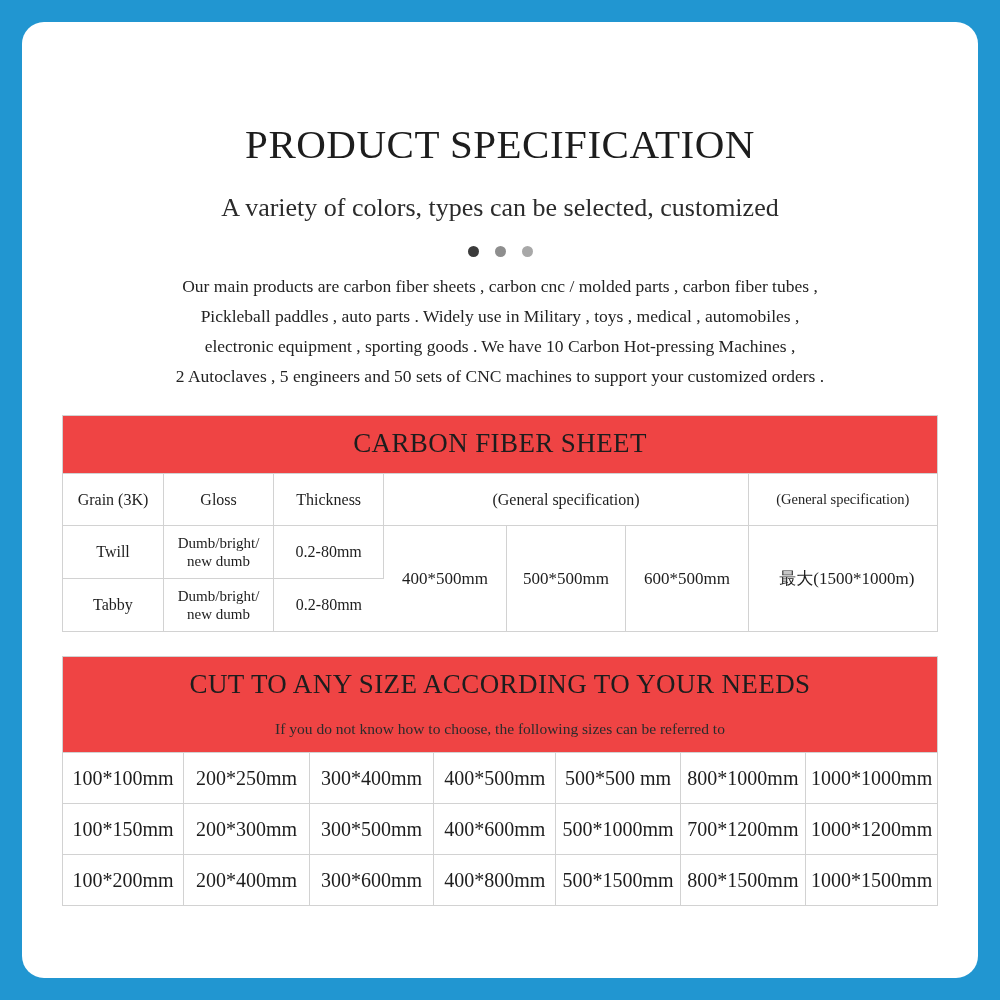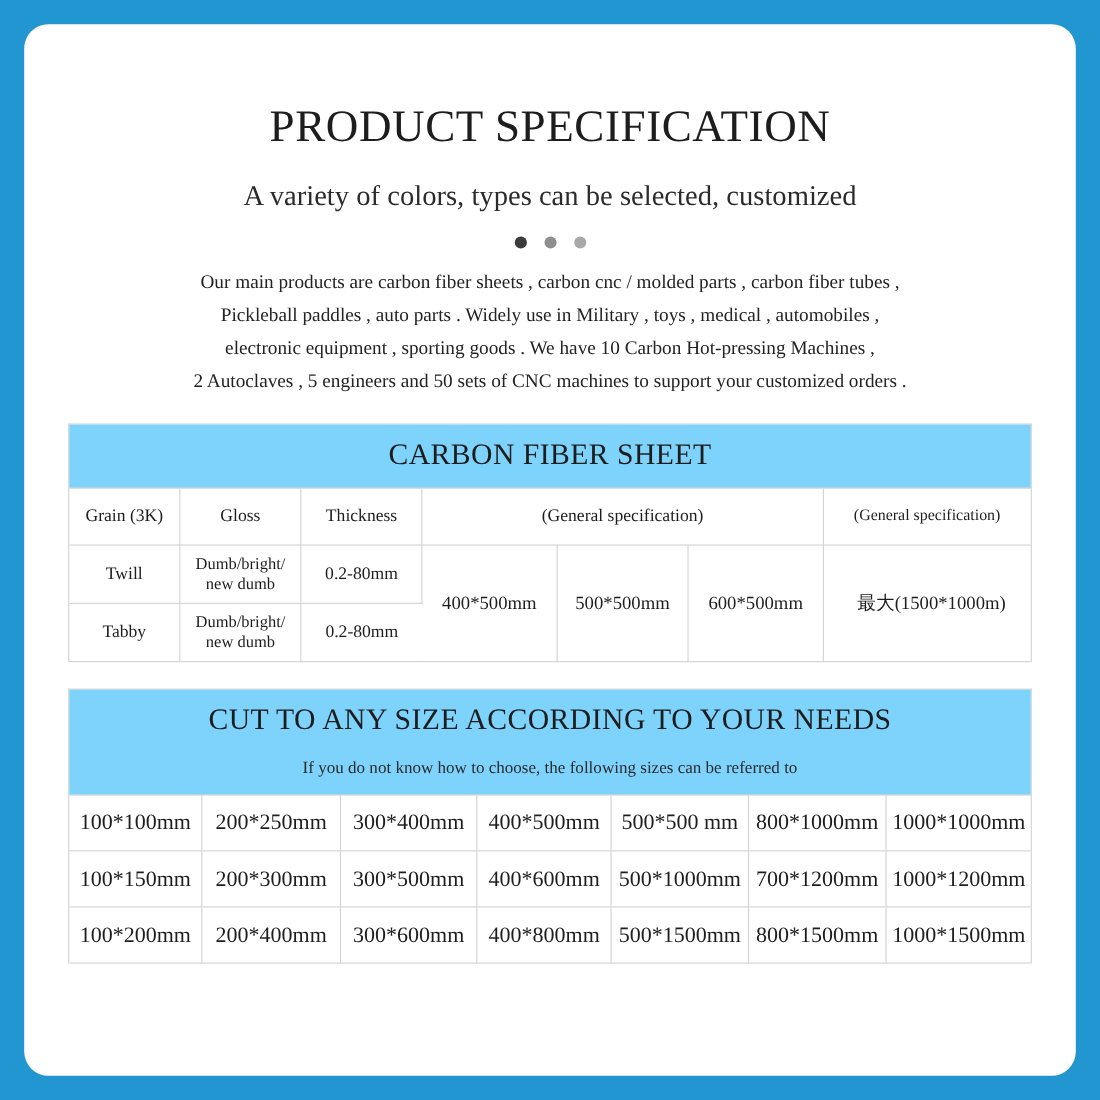--- a/index.html
+++ b/index.html
@@ -19,21 +19,21 @@
     top: 22px;
     width: 956px;
     height: 956px;
     background: #ffffff;
     border-radius: 22px;
     box-sizing: border-box;
   }
   .content {
     position: absolute;
     left: 40px;
-    top: 68px;
+    top: 98px;
     width: 876px;
   }
   .title {
     text-align: center;
     font-size: 41px;
     letter-spacing: 0.5px;
     color: #1d1d1d;
     font-family: "Liberation Serif", serif;
     font-weight: normal;
     margin: 0;
@@ -71,21 +71,21 @@
     font-family: Liberation Serif, serif;
   }
   .intro div { white-space: nowrap; }
 
   .block {
     margin-top: 24px;
     border: 1px solid #d2d2d2;
     border-bottom: none;
   }
   .band {
-    background: #7dd3fc;
+    background: #ef4444;
     border-bottom: 1px solid #d2d2d2;
     text-align: center;
     padding: 12px 0 14px 0;
   }
   .band-title {
     font-size: 27px;
     color: #1d1d1d;
     letter-spacing: 0.4px;
   }
   .band-sub {

